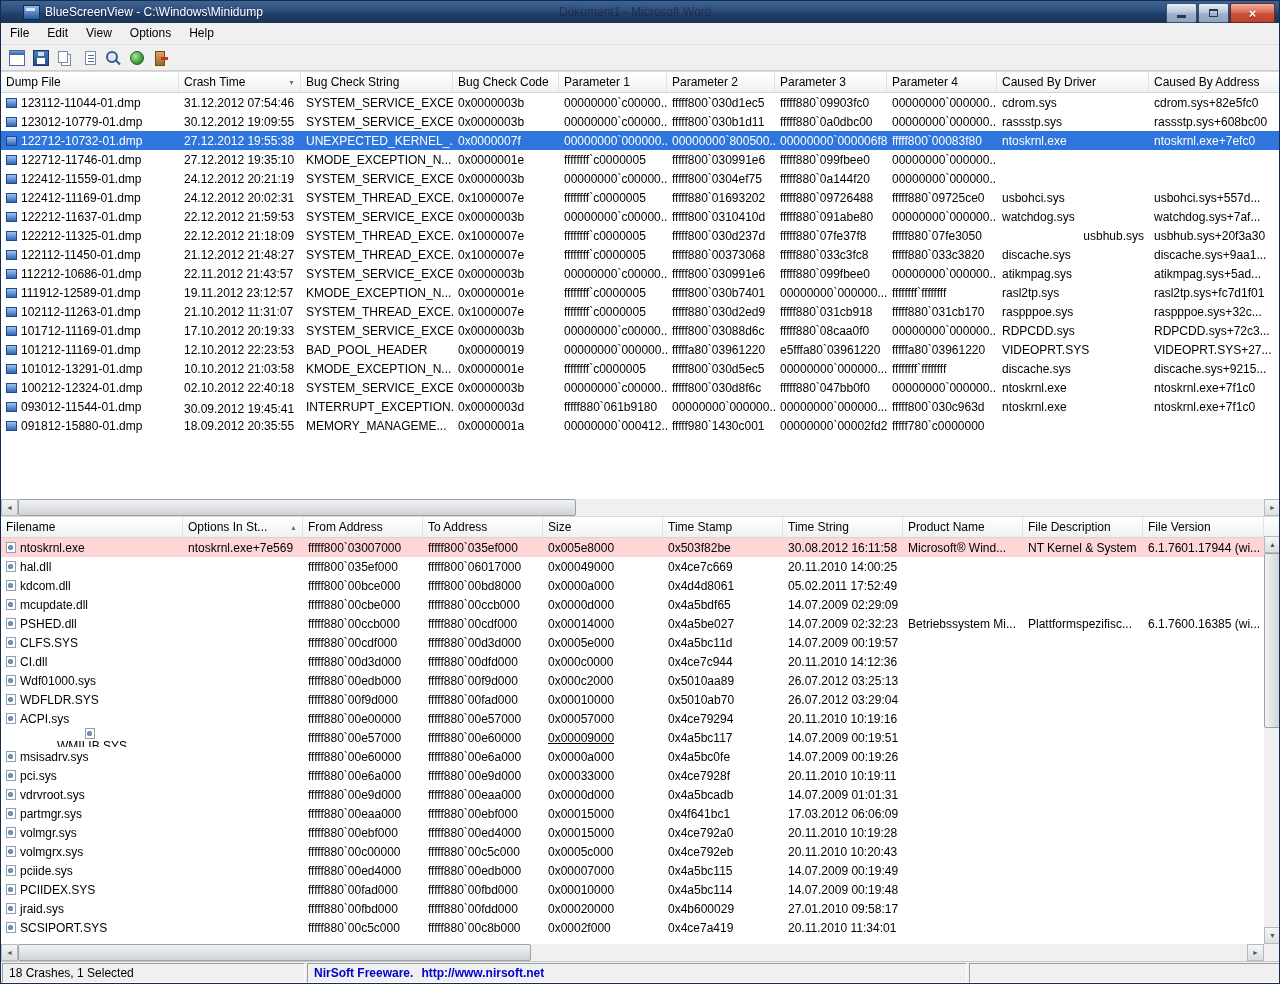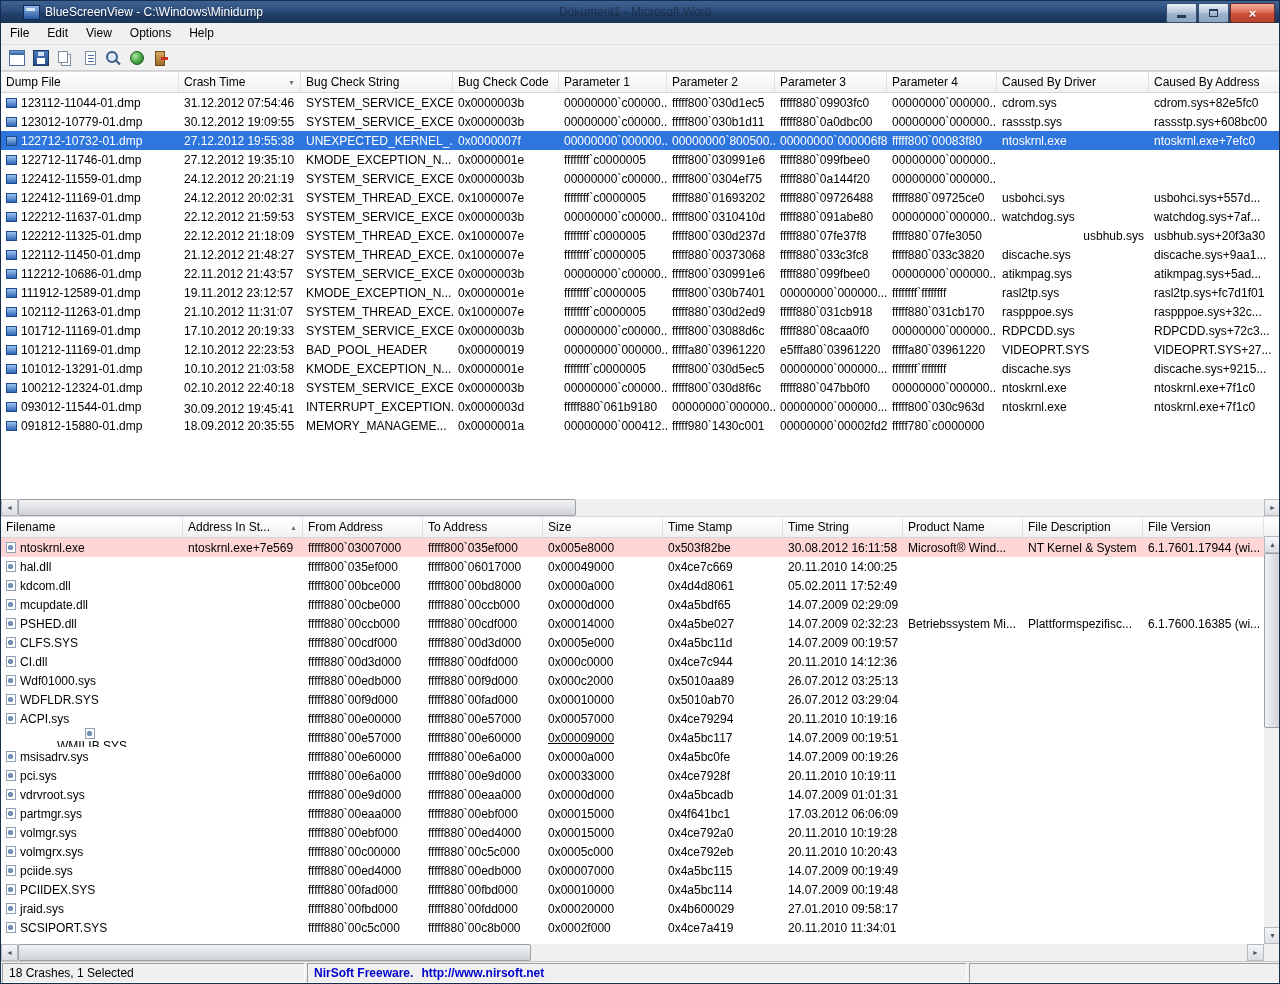--- a/index.html
+++ b/index.html
@@ -791,21 +791,21 @@
     <div class="sb-thumb"></div>
     <div class="sb-btn right">►</div>
   </div>
 
   <div id="module-pane" class="pane">
     <div class="thead">
         <div class="hcell" style="width: 182px;">
           <span>Filename</span>
         </div>
         <div class="hcell" style="width: 120px;">
-          <span>Address In St...</span>
+          <span>Options In St...</span>
           <span class="sortmark">▲</span>
         </div>
         <div class="hcell" style="width: 120px;">
           <span>From Address</span>
         </div>
         <div class="hcell" style="width: 120px;">
           <span>To Address</span>
         </div>
         <div class="hcell" style="width: 120px;">
           <span>Size</span>

